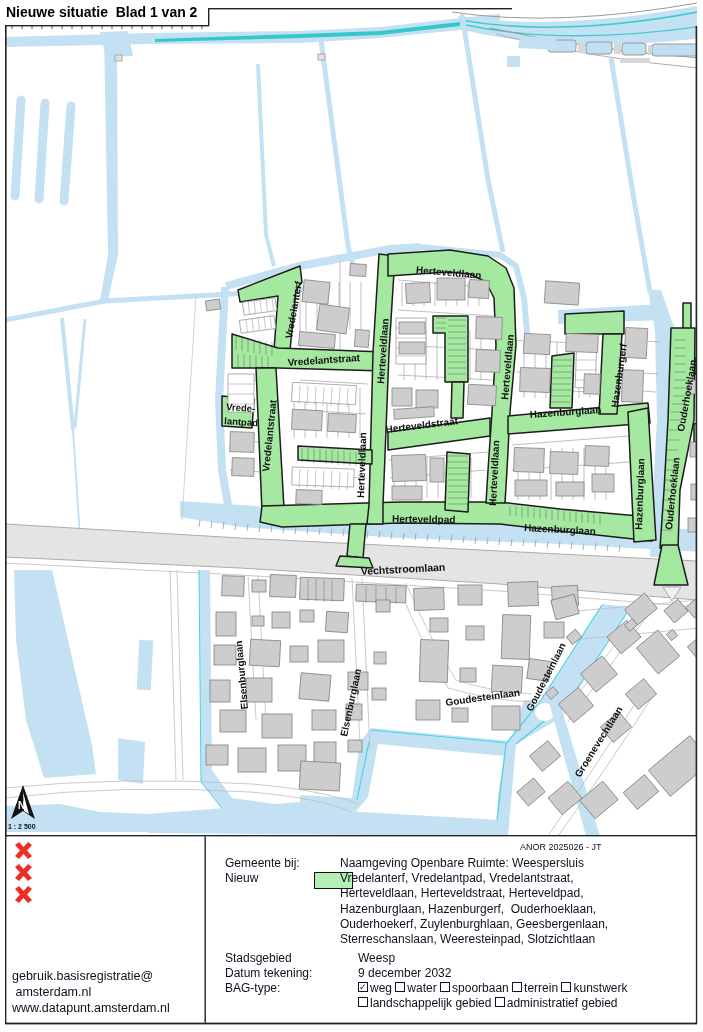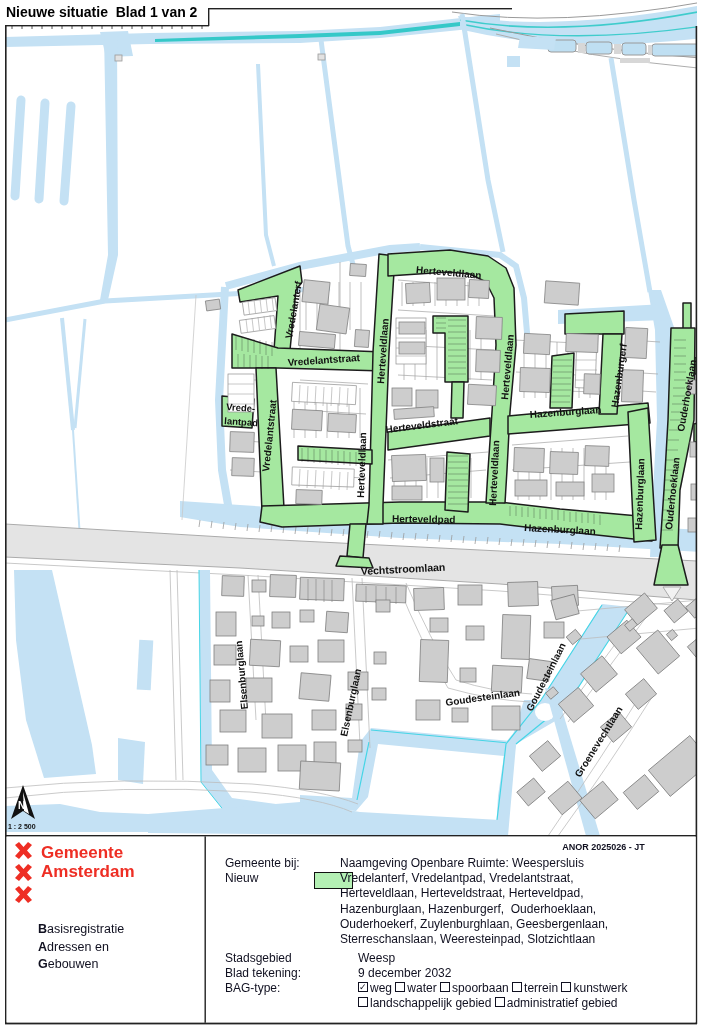--- a/index.html
+++ b/index.html
@@ -434,33 +434,31 @@
 <rect x="6.6" y="836.6" width="689" height="185.8" fill="#ffffff"></rect>
 <rect x="204.5" y="836.6" width="1.4" height="186" fill="#222"></rect>
 
 <g fill="#ee2e24">
 <path d="M15,845 l4,-3 l4.5,5 l4.5,-5 l4,3 l-5,5.5 l5,5.5 l-4,3 l-4.5,-5 l-4.5,5 l-4,-3 l5,-5.5 Z"></path>
 <path d="M15,867 l4,-3 l4.5,5 l4.5,-5 l4,3 l-5,5.5 l5,5.5 l-4,3 l-4.5,-5 l-4.5,5 l-4,-3 l5,-5.5 Z"></path>
 <path d="M15,889 l4,-3 l4.5,5 l4.5,-5 l4,3 l-5,5.5 l5,5.5 l-4,3 l-4.5,-5 l-4.5,5 l-4,-3 l5,-5.5 Z"></path>
 </g>
 </svg>
 
-<div class="ft" style="left:41px;top:843px;color:#ee2e24;font-weight:bold;font-size:17px;line-height:19px">Gemeente
-Amsterdam</div>
-
-<div class="ft" style="left:38px;top:921px;font-size:12.5px;line-height:17.5px"><b>B</b>asisregistratie
-<b>A</b>dressen en
-<b>G</b>ebouwen</div>
-
-<div class="ft" style="left:520px;top:840px;width:167px;text-align:center;font-size:9px;font-weight:bold">ANOR 2025026 - JT</div>
+
+<div class="ft" style="left:12px;top:968px;font-size:12.5px;line-height:16px">gebruik.basisregistratie@
+ amsterdam.nl
+www.datapunt.amsterdam.nl</div>
+
+<div class="ft" style="left:520px;top:840px;width:167px;text-align:left;font-size:9px;font-weight:normal">ANOR 2025026 - JT</div>
 
 <div class="ft" style="left:225px;top:856px">Gemeente bij:
 Nieuw</div>
 <div class="ft" style="left:225px;top:951px">Stadsgebied
-Blad tekening:
+Datum tekening:
 BAG-type:</div>
 
 <div style="position:absolute;left:314px;top:872px;width:37px;height:15px;background:#b4f0b4;border:1.5px solid #111"></div>
 
 <div class="ft" style="left:340px;top:856px">Naamgeving Openbare Ruimte: Weespersluis
 Vredelanterf, Vredelantpad, Vredelantstraat,
 Herteveldlaan, Herteveldstraat, Herteveldpad,
 Hazenburglaan, Hazenburgerf,  Ouderhoeklaan,
 Ouderhoekerf, Zuylenburghlaan, Geesbergenlaan,
 Sterreschanslaan, Weeresteinpad, Slotzichtlaan</div>

